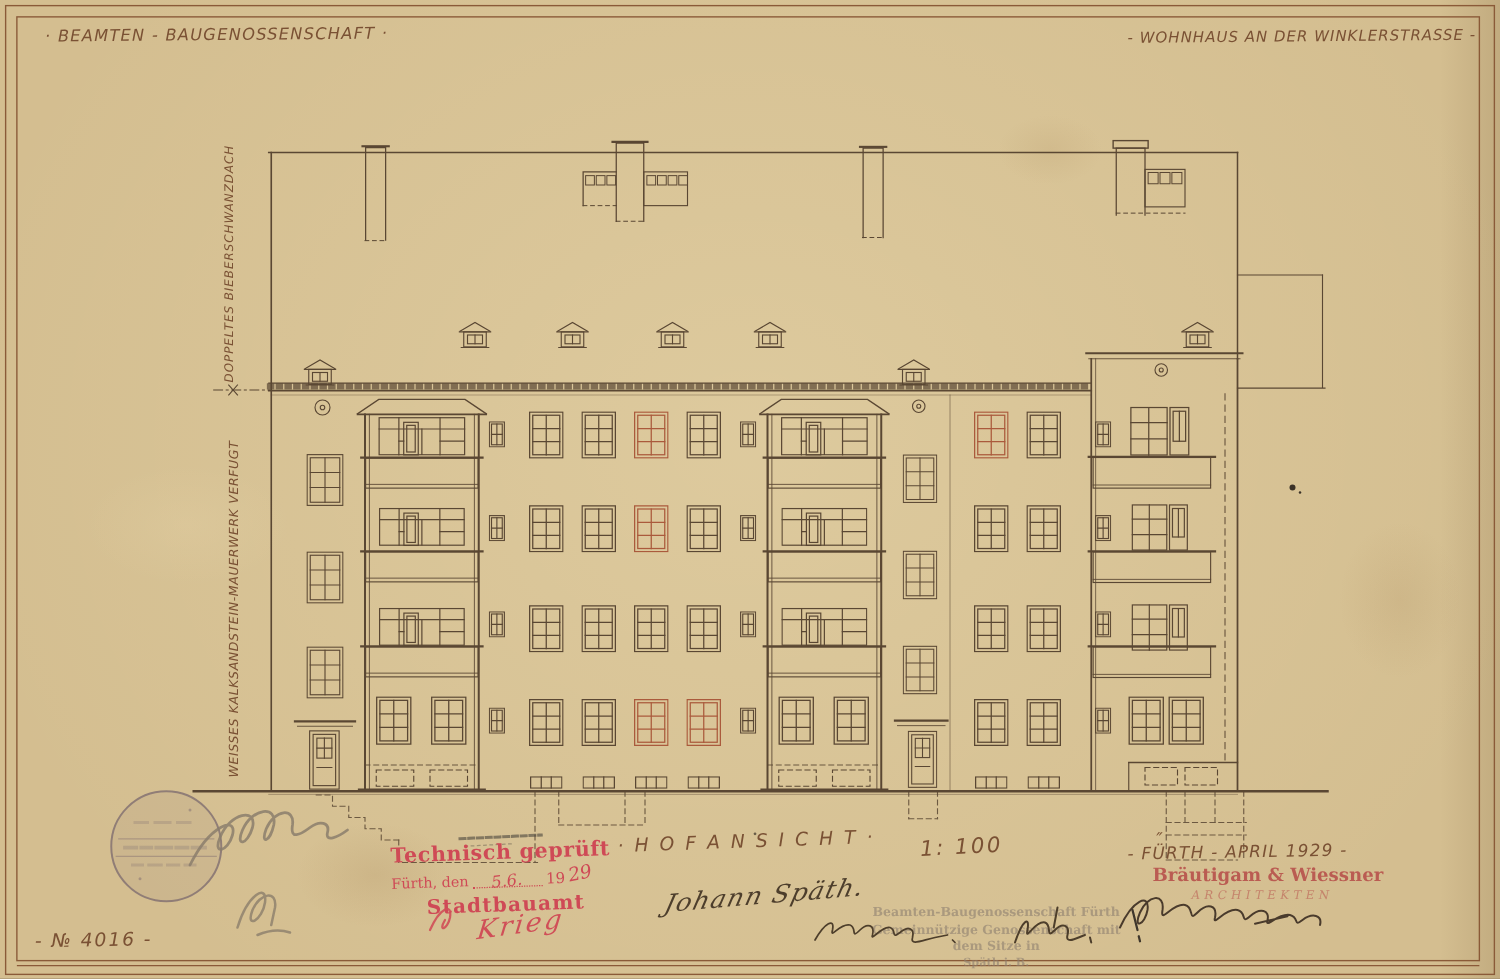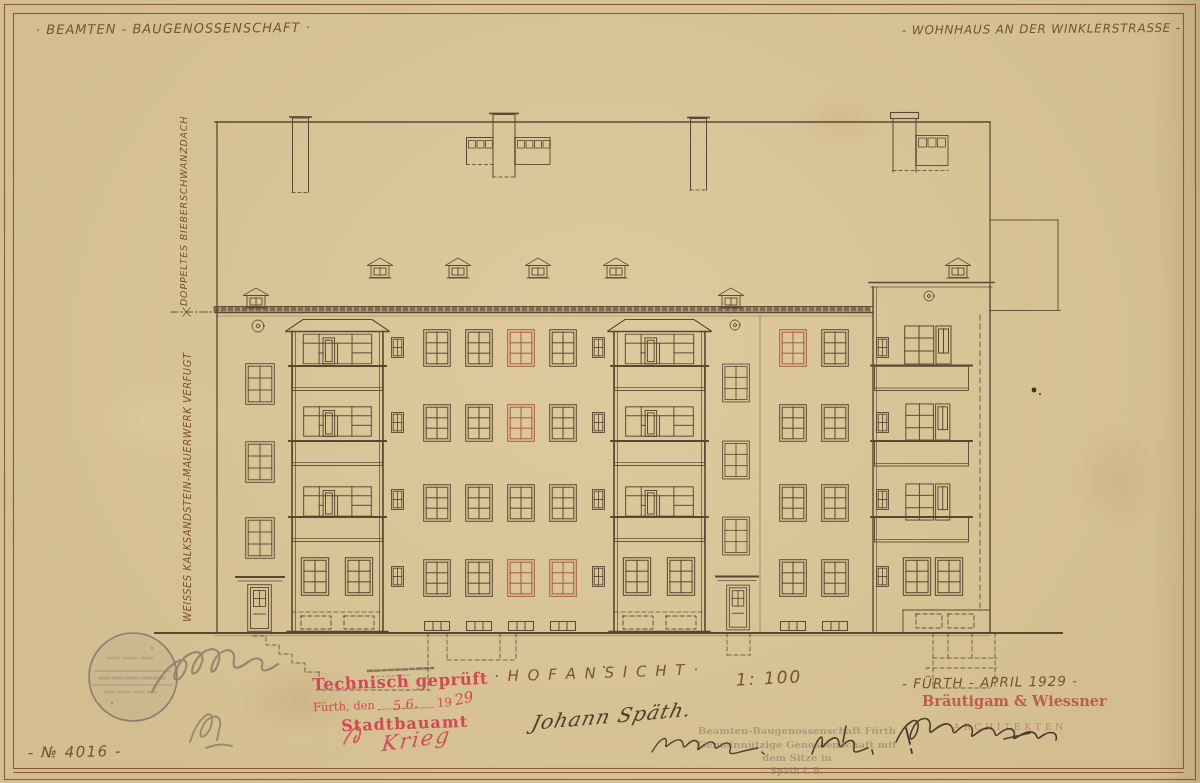--- a/index.html
+++ b/index.html
@@ -398,21 +398,21 @@
   <div style="font-size:16px;font-weight:bold;text-align:center;letter-spacing:1px;margin-top:2px;">Stadtbauamt</div>
   <div class="script" style="position:absolute;left:68px;top:56px;font-size:21px;color:#d04f58;transform:skewX(-14deg) rotate(-6deg);letter-spacing:2px;">Krieg</div>
 </div>
 
 <div class="txt script" style="left:534px;top:704px;font-size:20px;color:#4d3e2c;transform:skewX(-18deg) rotate(-5deg);letter-spacing:1px;">Johann Späth.</div>
 
 <div class="txt hand" style="left:925px;top:664px;font-size:14px;">″</div>
 <div class="txt hand" style="left:902px;top:674px;font-size:13.5px;letter-spacing:1px;transform:rotate(-1deg);">- FÜRTH - APRIL 1929 -</div>
 <div class="txt" style="left:922px;top:692px;width:176px;text-align:center;font-family:'DejaVu Serif','Liberation Serif',serif;">
   <div style="font-size:14.5px;font-weight:bold;color:#b8524c;opacity:0.9;">Bräutigam &amp; Wiessner</div>
-  <div style="font-size:9.5px;letter-spacing:3.5px;color:rgba(184,82,76,0.55);margin-top:12px;">ARCHITEKTEN</div>
+  <div style="font-size:9.5px;letter-spacing:3.5px;color:rgba(184,82,76,0.55);margin-top:2px;font-style:italic;">ARCHITEKTEN</div>
 </div>
 
 <svg width="1200" height="783" viewBox="0 0 1200 783" style="pointer-events:none;">
   <g fill="none" stroke-linecap="round" stroke-linejoin="round">
     <path d="M152,692 C168,660 190,652 186,668 C182,682 170,684 176,670 C184,650 206,646 202,662 C198,676 188,678 194,664 C202,646 222,644 219,660 C216,674 208,676 213,663 C220,647 236,646 234,660 C232,672 240,668 248,662 C256,656 264,658 262,666 C260,674 270,670 278,664" stroke="#8b7e6c" stroke-width="2.2" opacity="0.85"></path>
     <path d="M190,742 C198,716 214,706 212,722 C210,736 196,744 202,728 C208,714 222,712 220,726 L217,740 M206,748 Q220,742 232,746" stroke="#8b7e6c" stroke-width="2" opacity="0.8"></path>
     <path d="M344,744 C352,726 362,722 360,734 C358,744 350,746 356,736" stroke="#d04f58" stroke-width="1.8" opacity="0.9"></path>
     <path d="M652,752 C660,738 668,734 666,744 C664,752 672,738 680,740 C686,742 680,752 688,744 C694,738 700,740 698,748 C696,754 706,740 712,742 C718,744 712,752 720,746 C726,741 732,742 730,750 C728,757 738,752 748,750 L758,748 M762,752 l2,2" stroke="#4d3e2b" stroke-width="1.4"></path>
     <path d="M812,754 C818,736 824,732 822,744 C820,754 828,736 836,738 C842,740 836,752 844,744 C850,738 856,740 854,748 C852,756 862,750 868,748 M846,726 l-3,16 M872,750 l1,4" stroke="#4d3e2b" stroke-width="1.6"></path>
     <path d="M906,728 l4,16 m1,5 l1,4" stroke="#3f372c" stroke-width="1.8"></path>

